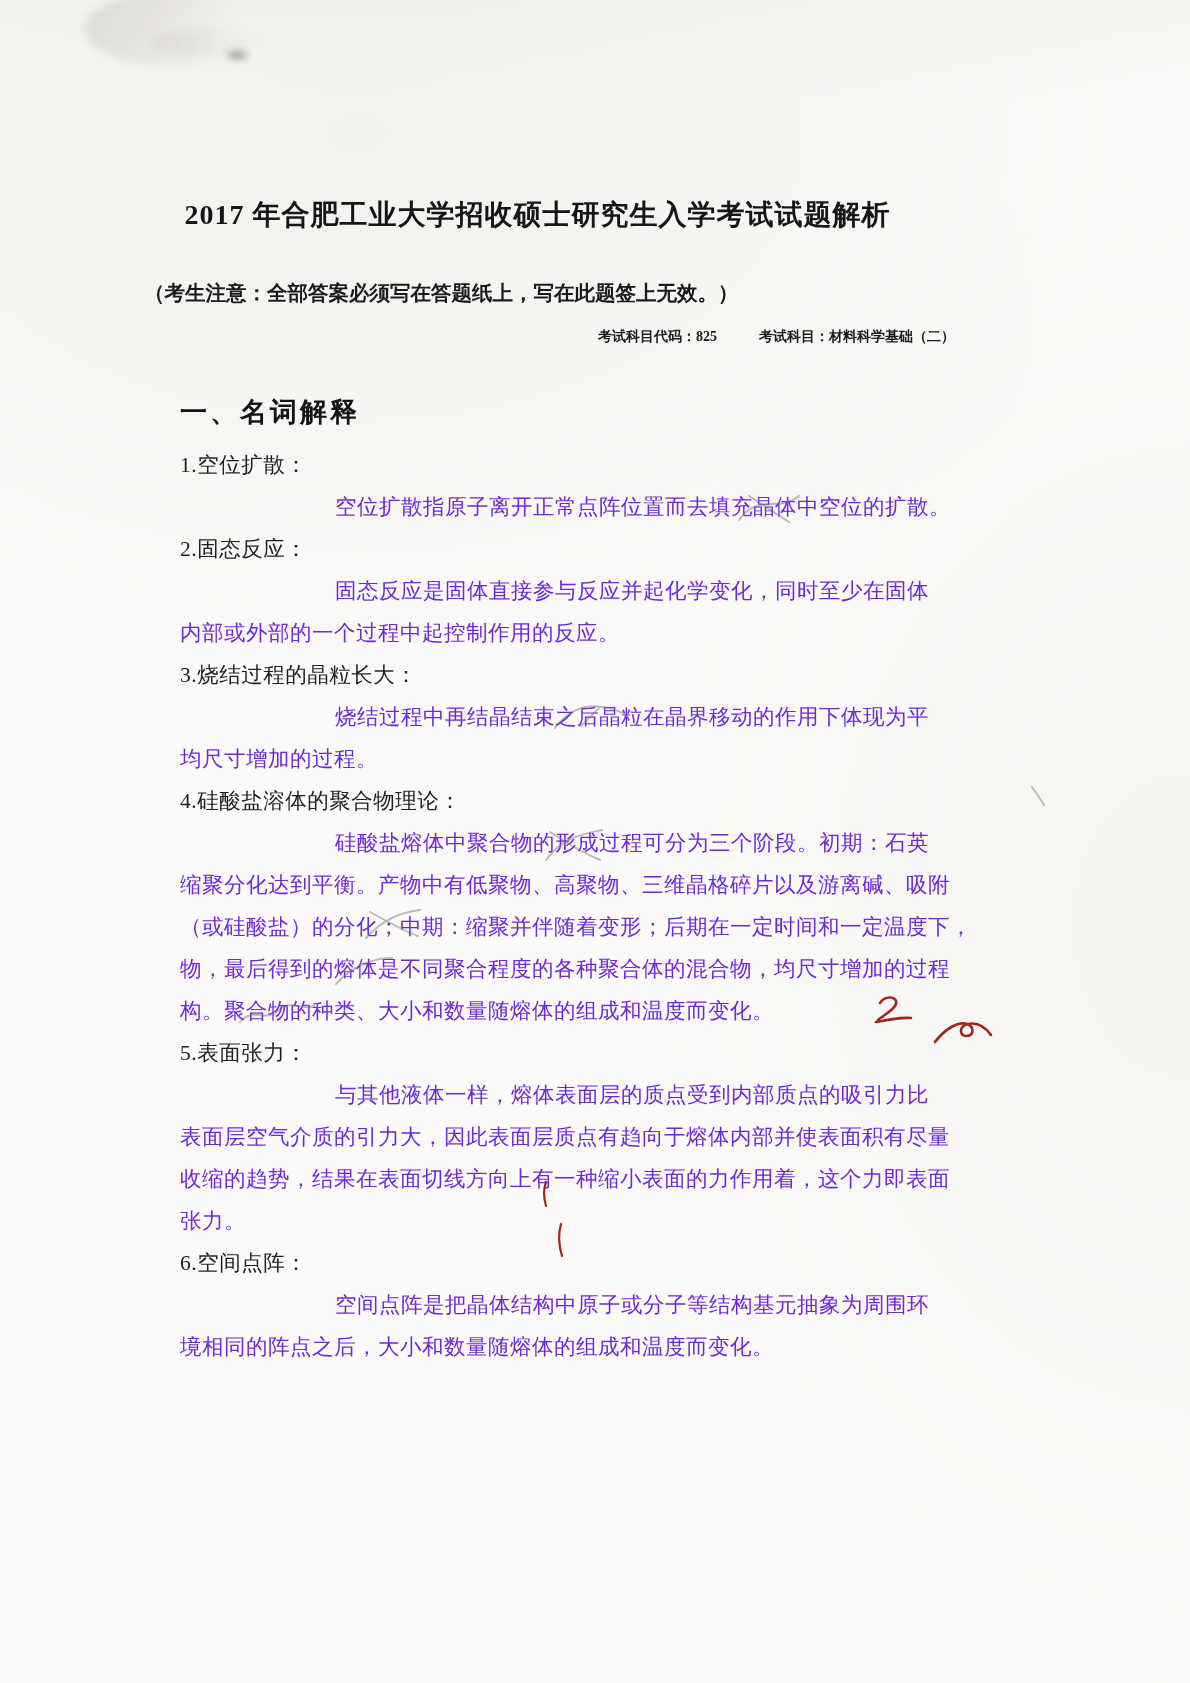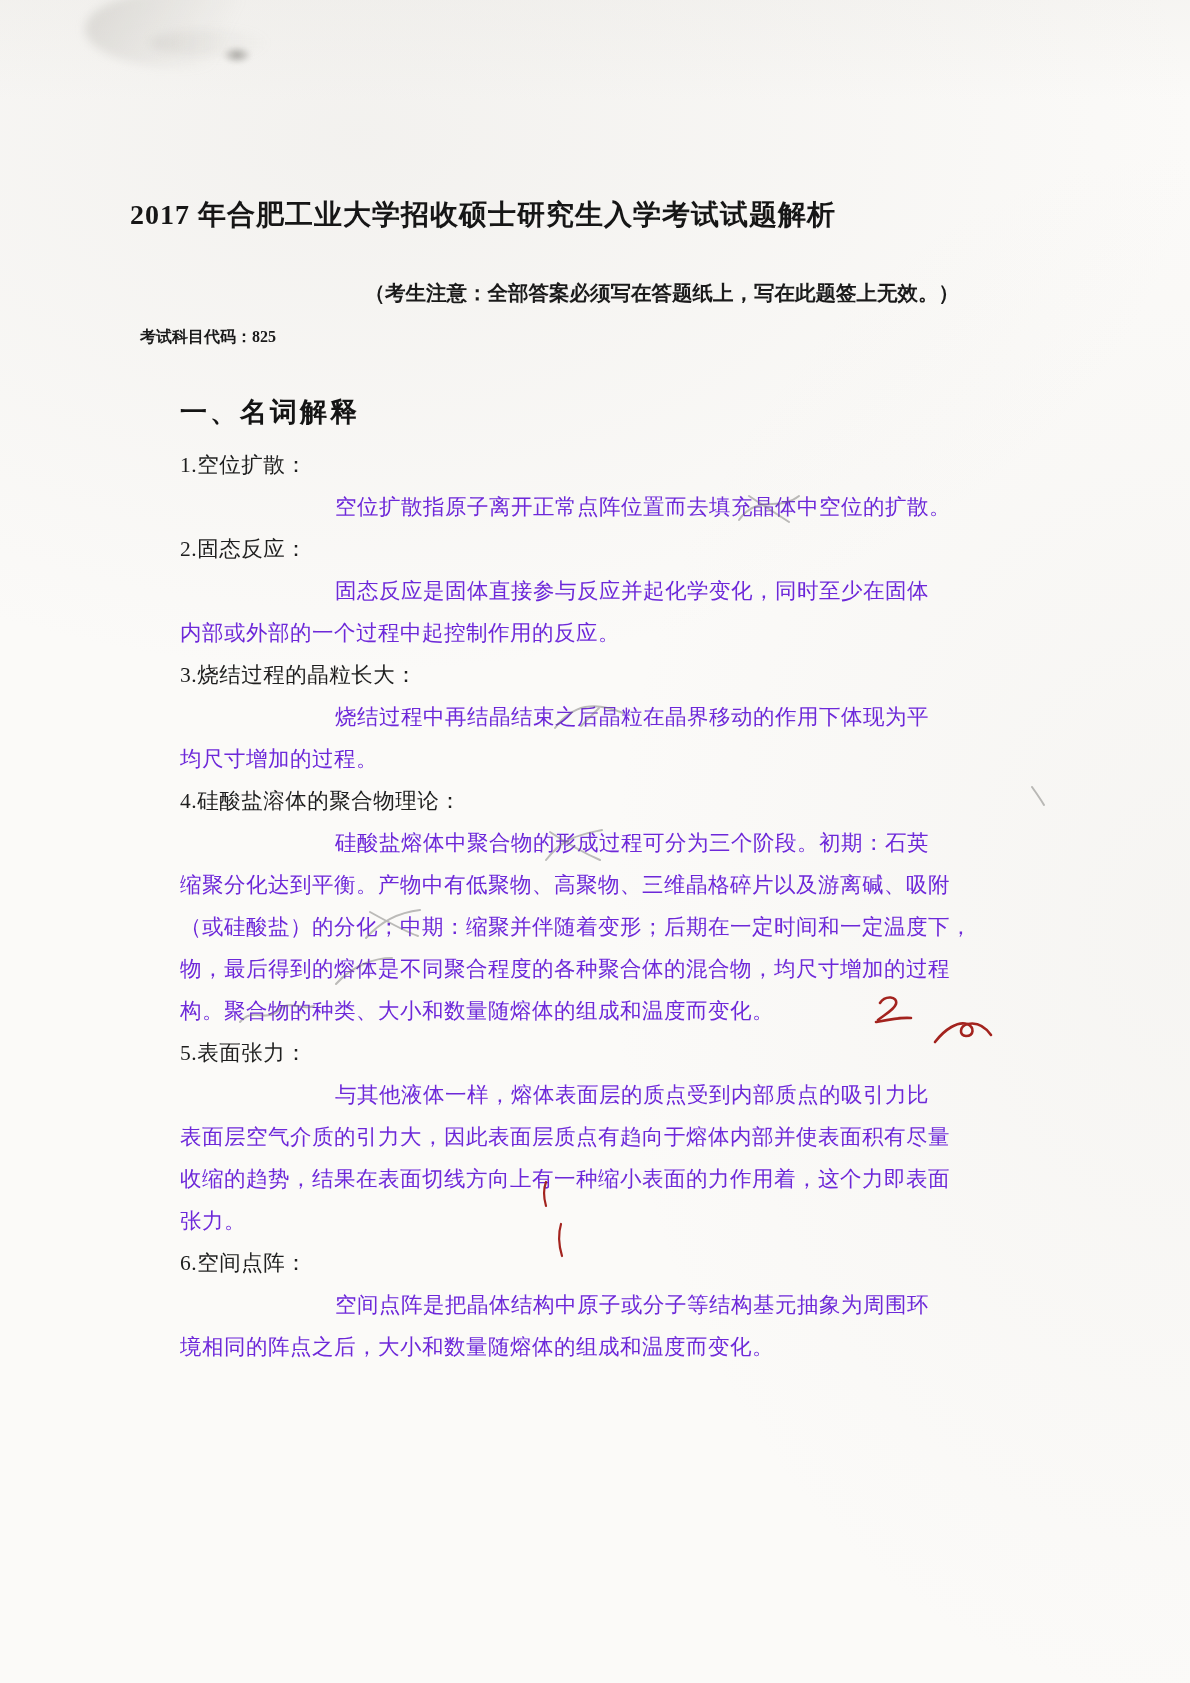--- a/index.html
+++ b/index.html
@@ -20,30 +20,30 @@
   .streak-1{left:85px;top:-10px;width:200px;height:78px;
     background:linear-gradient(115deg, rgba(168,165,158,0.32), rgba(0,0,0,0) 70%);}
   .streak-2{left:222px;top:46px;width:30px;height:18px;filter:blur(2px);
     background:radial-gradient(rgba(110,108,102,0.55), rgba(0,0,0,0) 70%);}
   .streak-3{left:150px;top:30px;width:120px;height:26px;
     background:linear-gradient(90deg, rgba(178,175,168,0.22), rgba(0,0,0,0));}
 
   .doc{position:absolute;left:180px;top:196px;width:815px;}
   .title{
     margin:0;font-size:28px;font-weight:bold;letter-spacing:1px;
-    transform:translateX(-50px);color:#161616;
+    text-align:center;transform:translateX(-50px);color:#161616;
     line-height:38px;white-space:nowrap;
   }
   .notice{
-    margin-top:44px;font-size:20.5px;font-weight:bold;text-align:right;
+    margin-top:44px;font-size:20.5px;font-weight:bold;text-align:left;
     transform:translateX(-36px);line-height:30px;white-space:nowrap;color:#1a1a1a;
   }
   .subject-row{
-    margin-top:14px;display:flex;justify-content:flex-start;gap:42px;
-    font-size:16px;font-weight:bold;transform:translateX(-40px);
+    margin-top:14px;display:flex;justify-content:flex-end;gap:42px;
+    font-size:14px;font-weight:bold;transform:translateX(-40px);
     line-height:30px;white-space:nowrap;color:#1a1a1a;
   }
   .section-heading{
     margin:42px 0 0 0;font-size:27px;font-weight:bold;letter-spacing:3px;
     line-height:36px;color:#141414;white-space:nowrap;
   }
   .terms{margin-top:14px;}
   .line{
     font-size:21.5px;line-height:42px;white-space:nowrap;color:#6d28d9;
     letter-spacing:0.5px;
@@ -63,20 +63,21 @@
 <div class="scan-tint"></div>
 <div class="streak streak-1"></div>
 <div class="streak streak-2"></div>
 <div class="streak streak-3"></div>
 
 <div class="doc">
   <h1 class="title">2017 年合肥工业大学招收硕士研究生入学考试试题解析</h1>
   <div class="notice">（考生注意：全部答案必须写在答题纸上，写在此题签上无效。）</div>
   <div class="subject-row">
     <span>考试科目代码：825</span>
+    <span>考试科目：材料科学基础（二）</span>
   </div>
   <h2 class="section-heading">一、名词解释</h2>
   <div class="terms" id="terms">
       <div class="line term">1.空位扩散：</div>
       <div class="line indent">空位扩散指原子离开正常点阵位置而去填充晶体中空位的扩散。</div>
       <div class="line term">2.固态反应：</div>
       <div class="line indent">固态反应是固体直接参与反应并起化学变化，同时至少在固体</div>
       <div class="line">内部或外部的一个过程中起控制作用的反应。</div>
       <div class="line term">3.烧结过程的晶粒长大：</div>
       <div class="line indent">烧结过程中再结晶结束之后晶粒在晶界移动的作用下体现为平</div>

